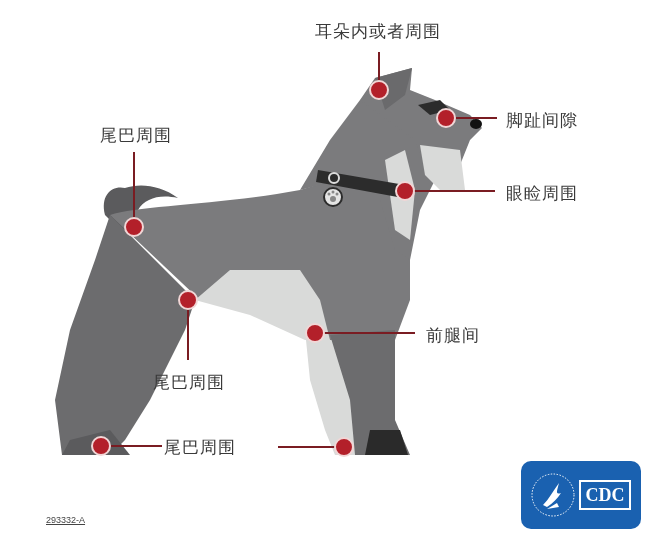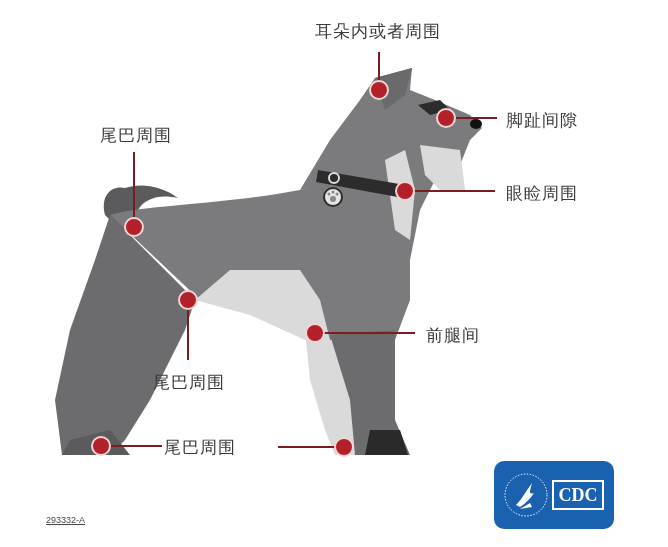--- a/index.html
+++ b/index.html
@@ -3,21 +3,21 @@
 <meta charset="utf-8">
 <style>
   html, body { margin: 0; padding: 0; background: #ffffff; }
   body { width: 668px; height: 547px; position: relative; overflow: hidden;
          font-family: "DejaVu Sans", "Liberation Sans", sans-serif; }
   #stage { position: absolute; left: 0; top: 0; width: 668px; height: 547px; }
   .label { position: absolute; font-size: 17px; color: #3a3a3a; white-space: nowrap;
            letter-spacing: 1px; line-height: 20px; }
   .code { position: absolute; left: 46px; top: 515px; font-size: 9px; color: #444;
           font-family: "Liberation Sans", sans-serif; text-decoration: underline; }
-  .cdc { position: absolute; left: 494px; top: 461px; width: 120px; height: 68px;
+  .cdc { position: absolute; left: 521px; top: 461px; width: 120px; height: 68px;
          background: #1a61b0; border-radius: 10px; }
   .cdc-box { position: absolute; left: 58px; top: 19px; width: 52px; height: 30px;
              border: 2px solid #ffffff; box-sizing: border-box; background: #1a61b0;
              color: #fff; font-family: "Liberation Serif", serif; font-weight: bold;
              font-size: 18px; text-align: center; line-height: 26px; }
   .hhs { position: absolute; left: 8px; top: 10px; width: 48px; height: 48px; }
 </style>
 </head>
 <body>
 

